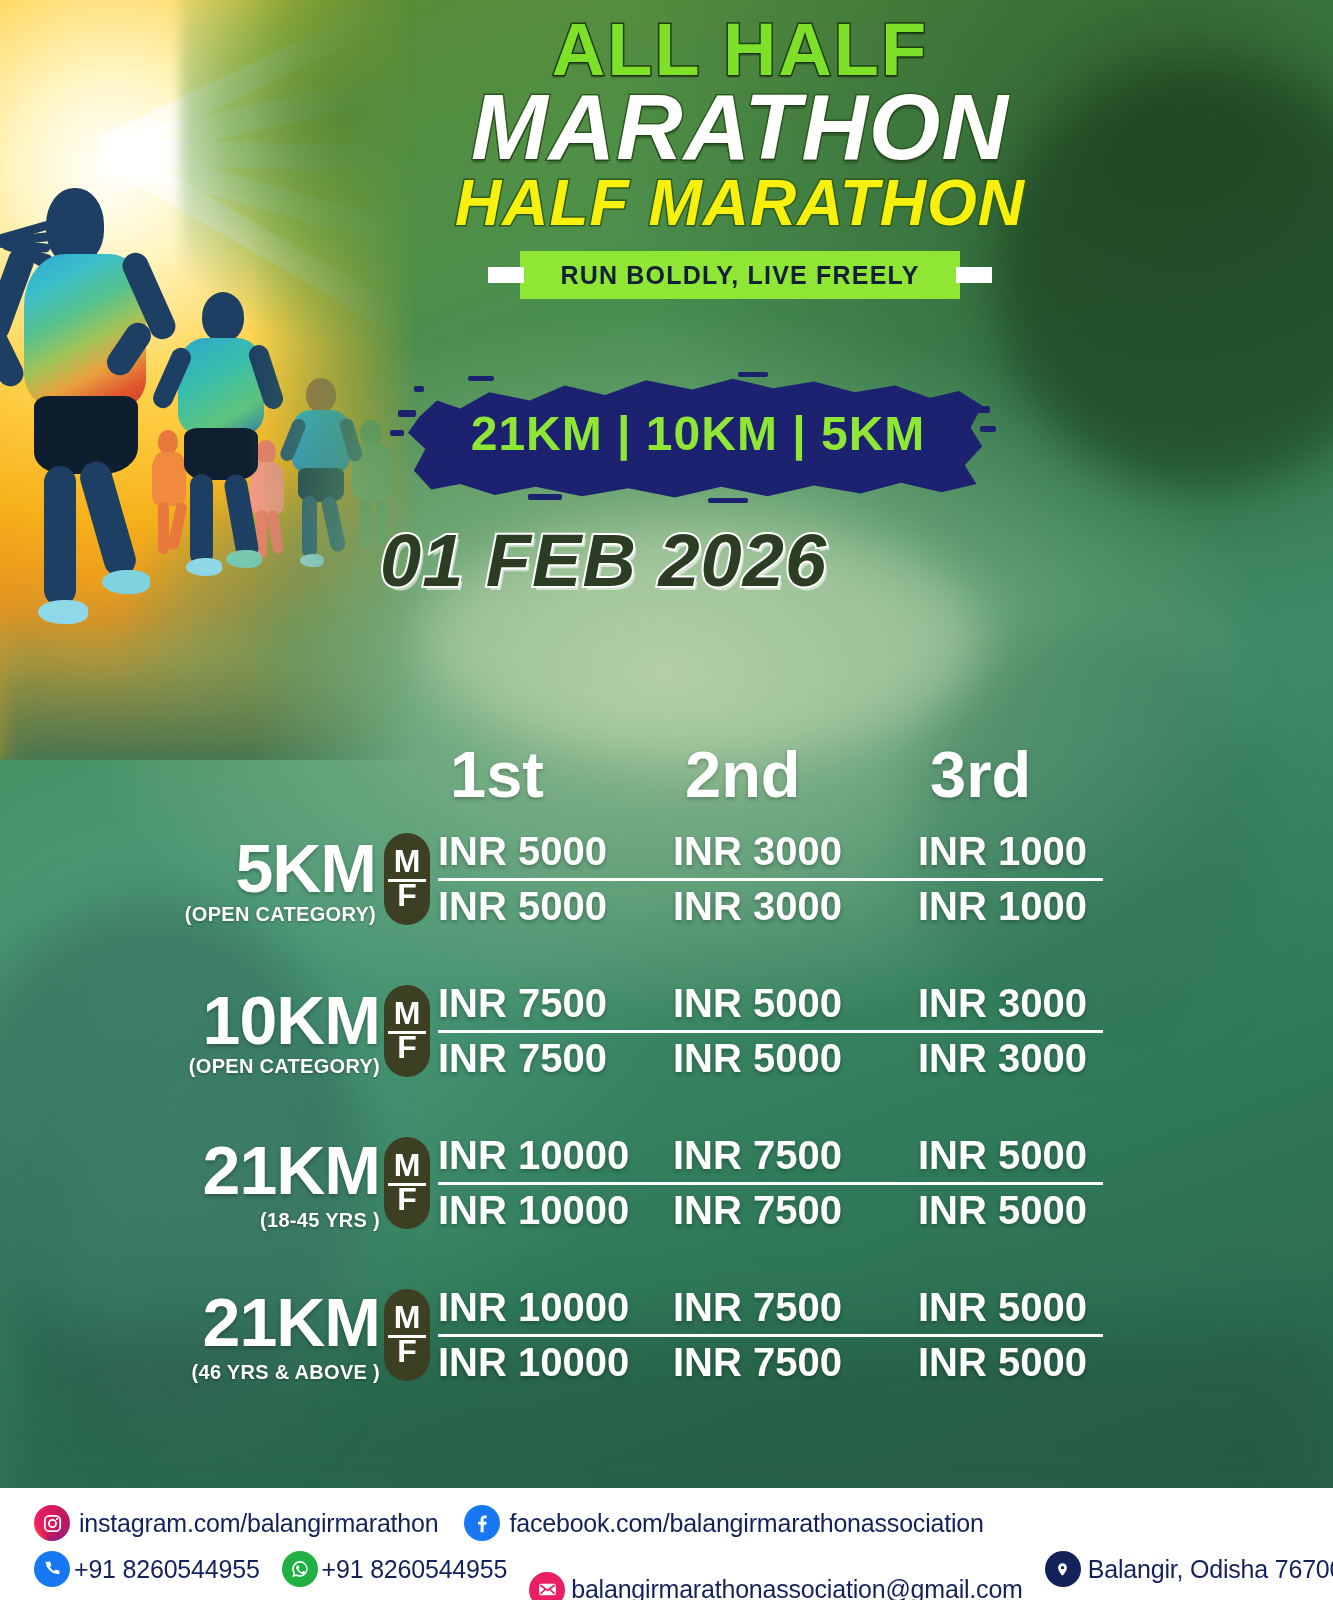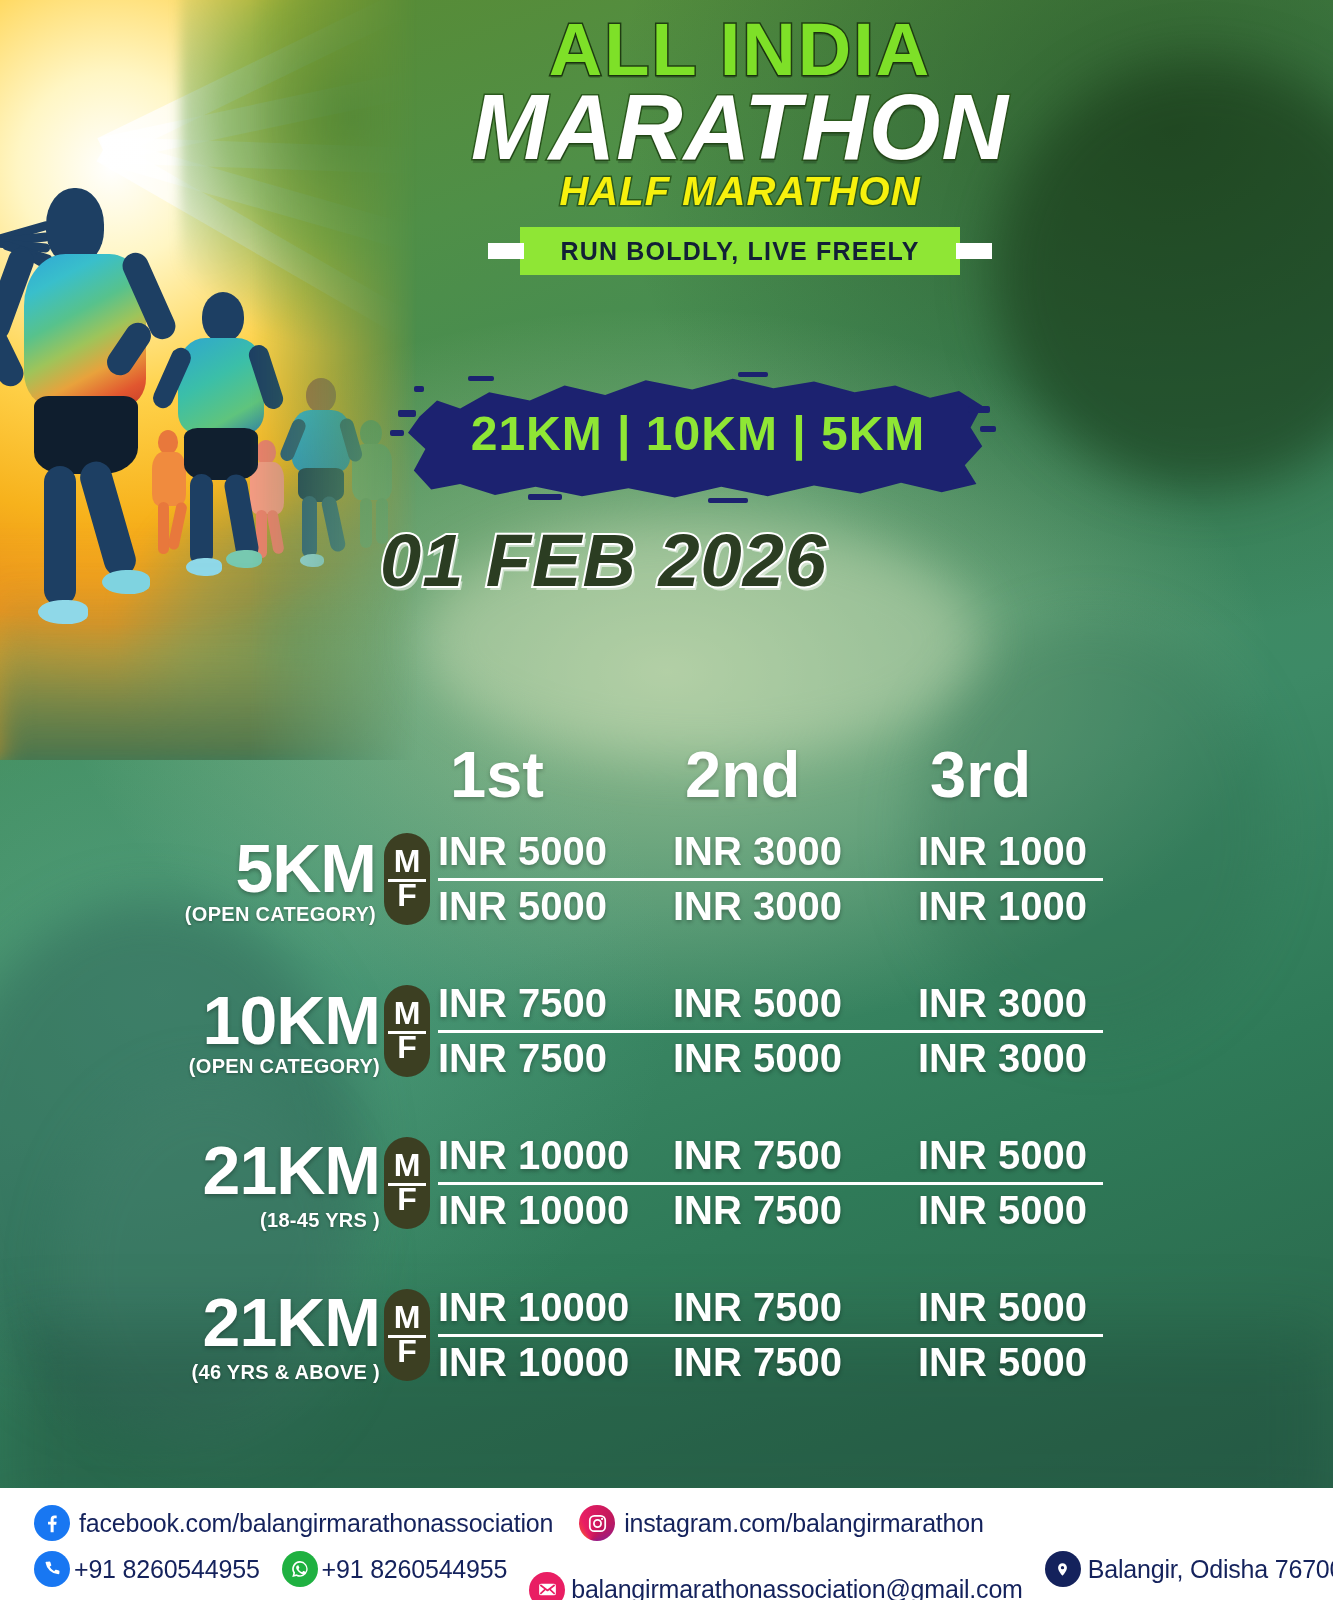--- a/index.html
+++ b/index.html
@@ -92,21 +92,21 @@
   .t-balangir{
     font-size:92px; line-height:1.0; font-weight:bold; font-style:italic;
     letter-spacing:1px;
     color:#ffffff;
     -webkit-text-stroke:3px #2b5a1d;
     paint-order:stroke fill;
     margin-top:-4px;
     text-shadow:0 4px 1px rgba(0,0,0,.22);
   }
   .t-half{
-    font-size:40px; line-height:1.0; font-weight:bold; font-style:italic;
+    font-size:64px; line-height:1.0; font-weight:bold; font-style:italic;
     letter-spacing:1px;
     color:#f7f10d;
     -webkit-text-stroke:3px #2b5a1d;
     paint-order:stroke fill;
     margin-top:-2px;
   }
 
   .tagline-row{
     position:relative;
     margin:16px auto 0;
@@ -315,21 +315,21 @@
       <div class="limb" style="left:14px; top:278px; width:32px; height:140px;"></div>
       <div class="limb" style="left:62px; top:272px; width:32px; height:118px; transform:rotate(-16deg);"></div>
       <div class="shoe" style="left:8px;  top:412px; width:50px; height:24px;"></div>
       <div class="shoe" style="left:72px; top:382px; width:48px; height:24px; background:#7fd3e0;"></div>
     </div>
 
     <div class="haze"></div>
   </div>
 
   <div class="head-wrap">
-    <div class="t-allindia">ALL INDIA</div>
+    <div class="t-allindia">ALL HALF</div>
     <div class="t-balangir">MARATHON</div>
     <div class="t-half">HALF MARATHON</div>
 
     <div class="tagline-row">
       <div class="tagline-bar">
         <span>RUN BOLDLY, LIVE FREELY</span>
       </div>
       <div class="cap l"></div>
       <div class="cap r"></div>
     </div>
@@ -462,37 +462,37 @@
         </div>
       </div>
     </div>
   </div>
 
   <div class="footer">
 
     <div class="frow">
 
       <div class="fitem">
-        <span class="ic ic-fb">
-          <svg width="22" height="22" viewBox="0 0 24 24" fill="#fff">
-            <path d="M13.8 22v-8.2h2.8l.42-3.2H13.8V8.5c0-.93.26-1.56 1.59-1.56h1.7V4.08c-.3-.04-1.3-.13-2.47-.13-2.45 0-4.12 1.5-4.12 4.24v2.37H7.66v3.2h2.84V22h3.3z"></path>
-          </svg>
-        </span>
-        <span class="txt">facebook.com/balangirmarathonassociation</span>
-      </div>
-
-      <div class="fitem">
         <span class="ic ic-ig">
           <svg width="21" height="21" viewBox="0 0 24 24" fill="none" stroke="#fff" stroke-width="2">
             <rect x="3.2" y="3.2" width="17.6" height="17.6" rx="5.2"></rect>
             <circle cx="12" cy="12" r="4.1"></circle>
             <circle cx="17.2" cy="6.8" r="1.25" fill="#fff" stroke="none"></circle>
           </svg>
         </span>
         <span class="txt">instagram.com/balangirmarathon</span>
+      </div>
+
+      <div class="fitem">
+        <span class="ic ic-fb">
+          <svg width="22" height="22" viewBox="0 0 24 24" fill="#fff">
+            <path d="M13.8 22v-8.2h2.8l.42-3.2H13.8V8.5c0-.93.26-1.56 1.59-1.56h1.7V4.08c-.3-.04-1.3-.13-2.47-.13-2.45 0-4.12 1.5-4.12 4.24v2.37H7.66v3.2h2.84V22h3.3z"></path>
+          </svg>
+        </span>
+        <span class="txt">facebook.com/balangirmarathonassociation</span>
       </div>
     </div>
 
     <div class="frow">
 
       <div class="fitem" style="margin-right:22px;">
         <span class="ic ic-ph" style="margin-right:4px;">
           <svg width="20" height="20" viewBox="0 0 24 24" fill="#fff">
             <path d="M6.6 3.2 9 3c.5 0 .9.3 1.05.77l1.1 3.3c.13.4 0 .85-.33 1.1l-1.6 1.2a13.3 13.3 0 0 0 5.4 5.4l1.2-1.6c.26-.33.7-.46 1.1-.33l3.3 1.1c.47.15.78.55.77 1.05l-.2 2.4c-.04.55-.5.98-1.06 1A16.8 16.8 0 0 1 4.2 4.27c.02-.56.45-1.02 1-1.06z"></path>
           </svg>

